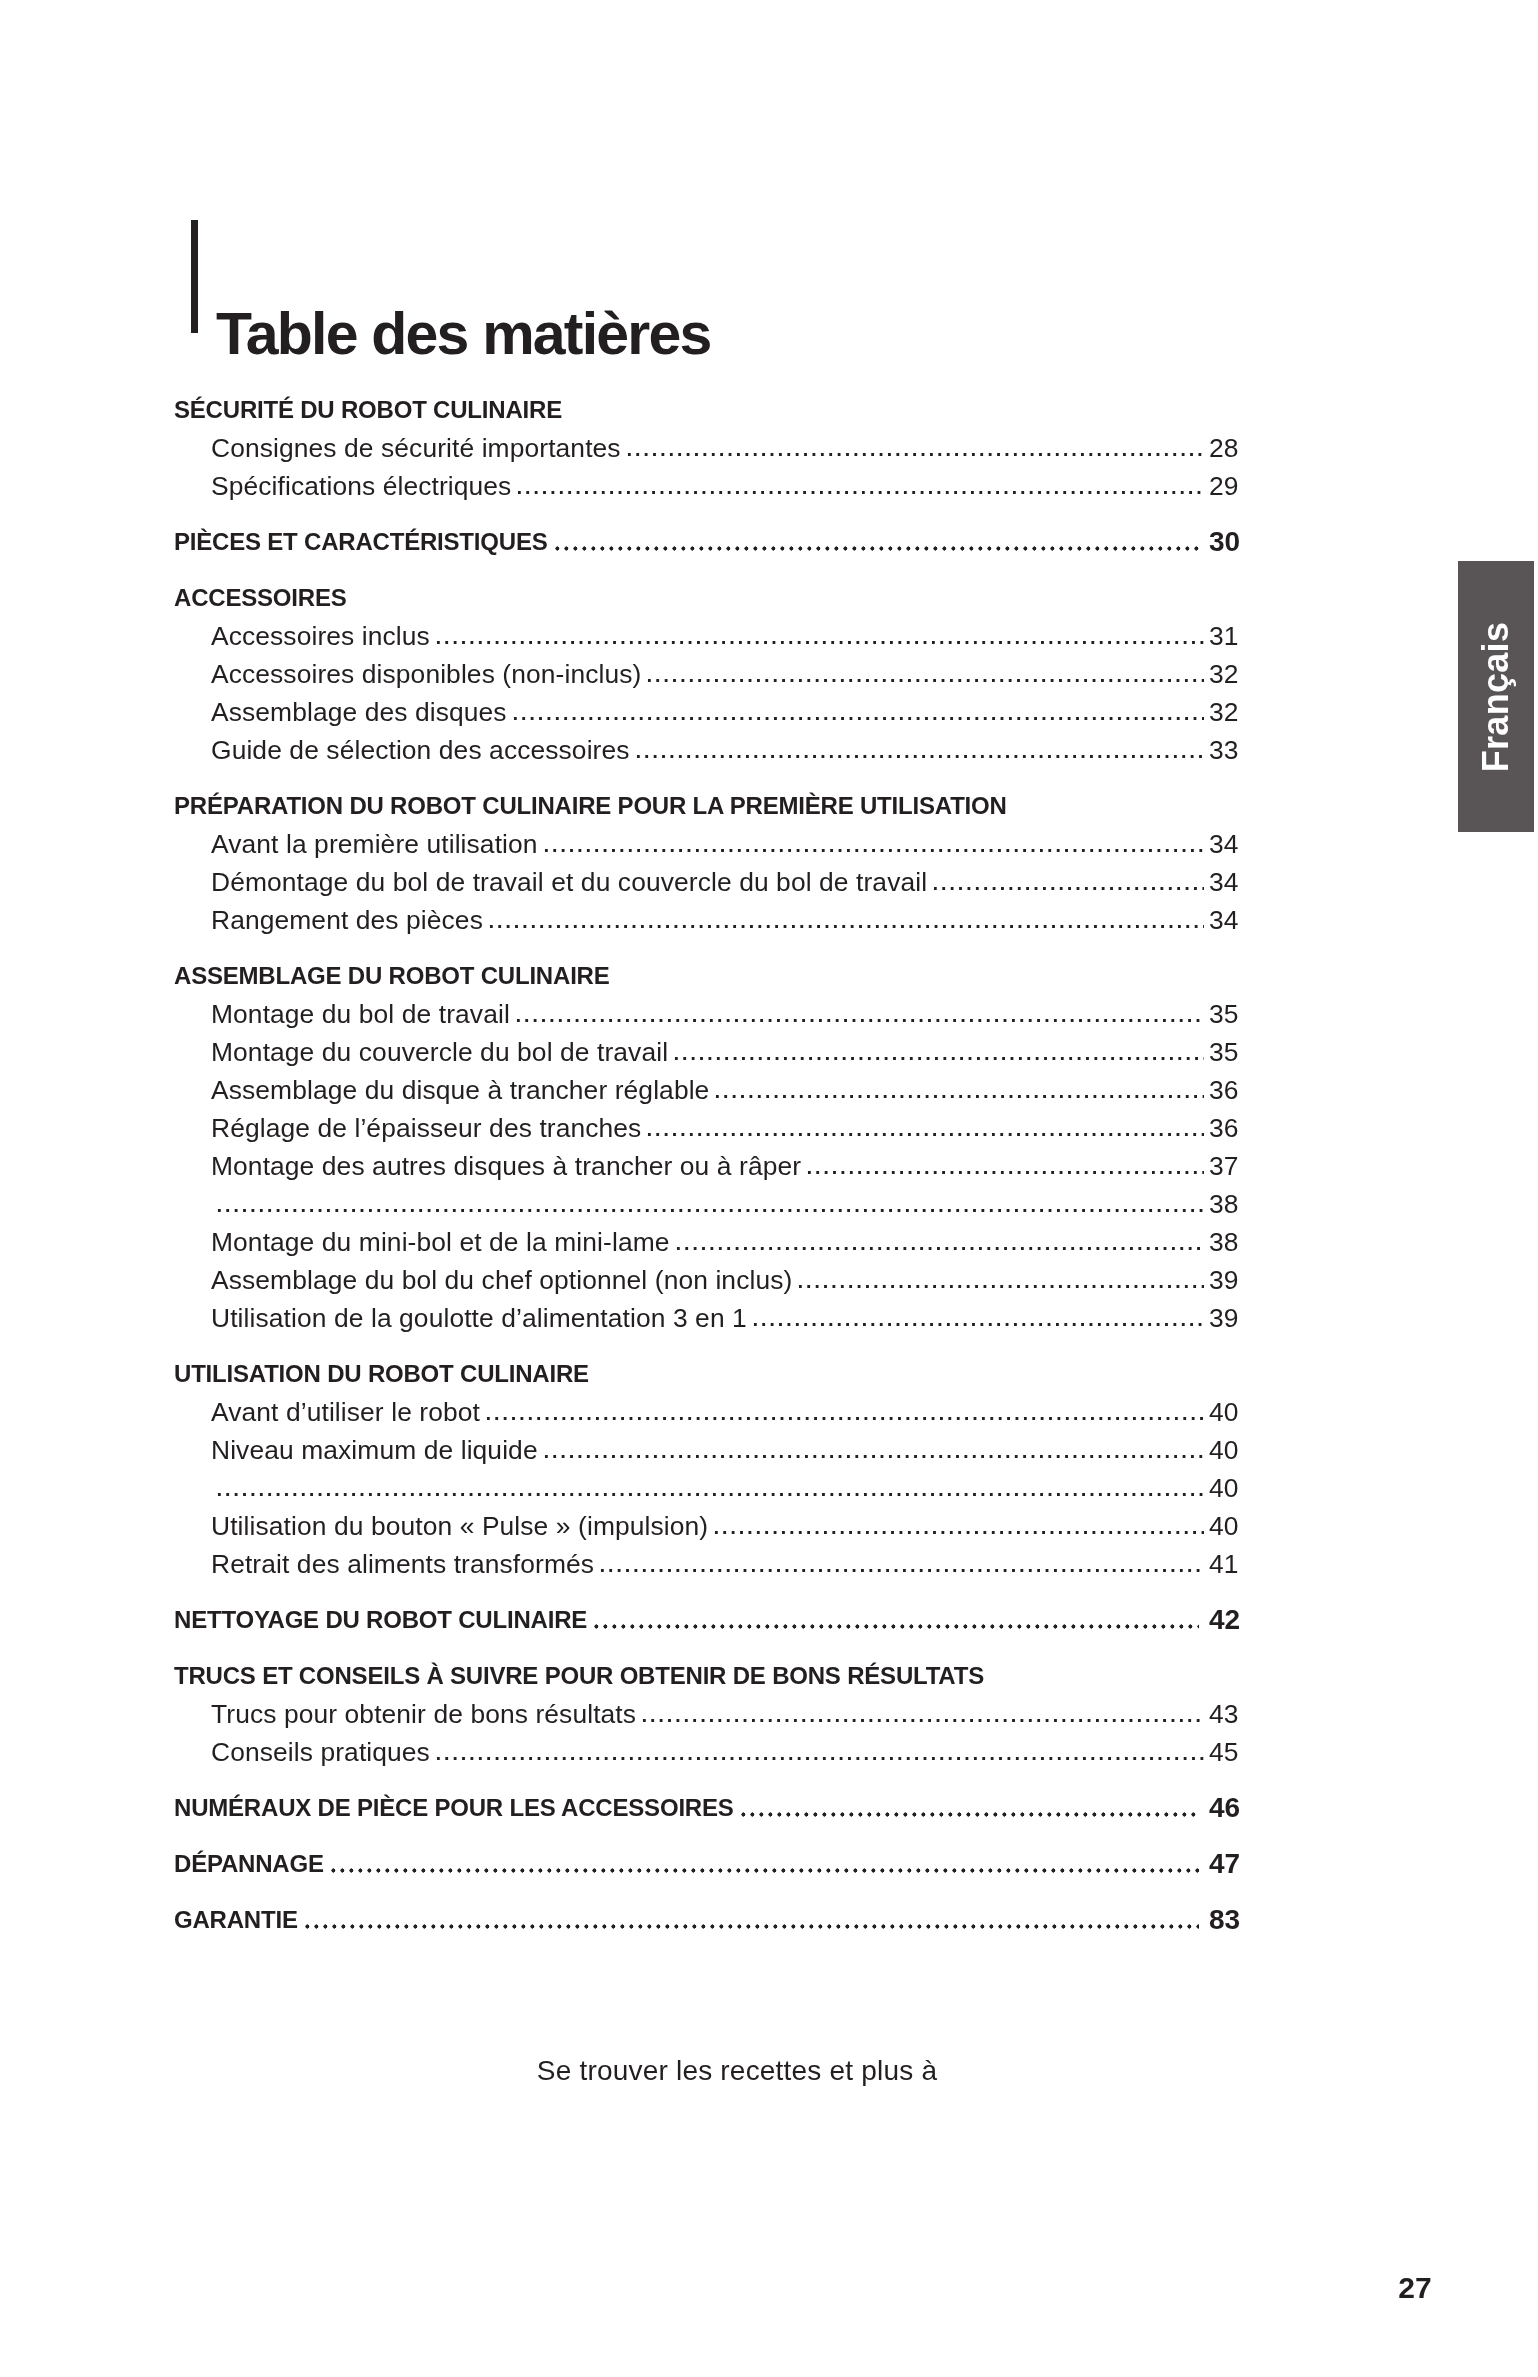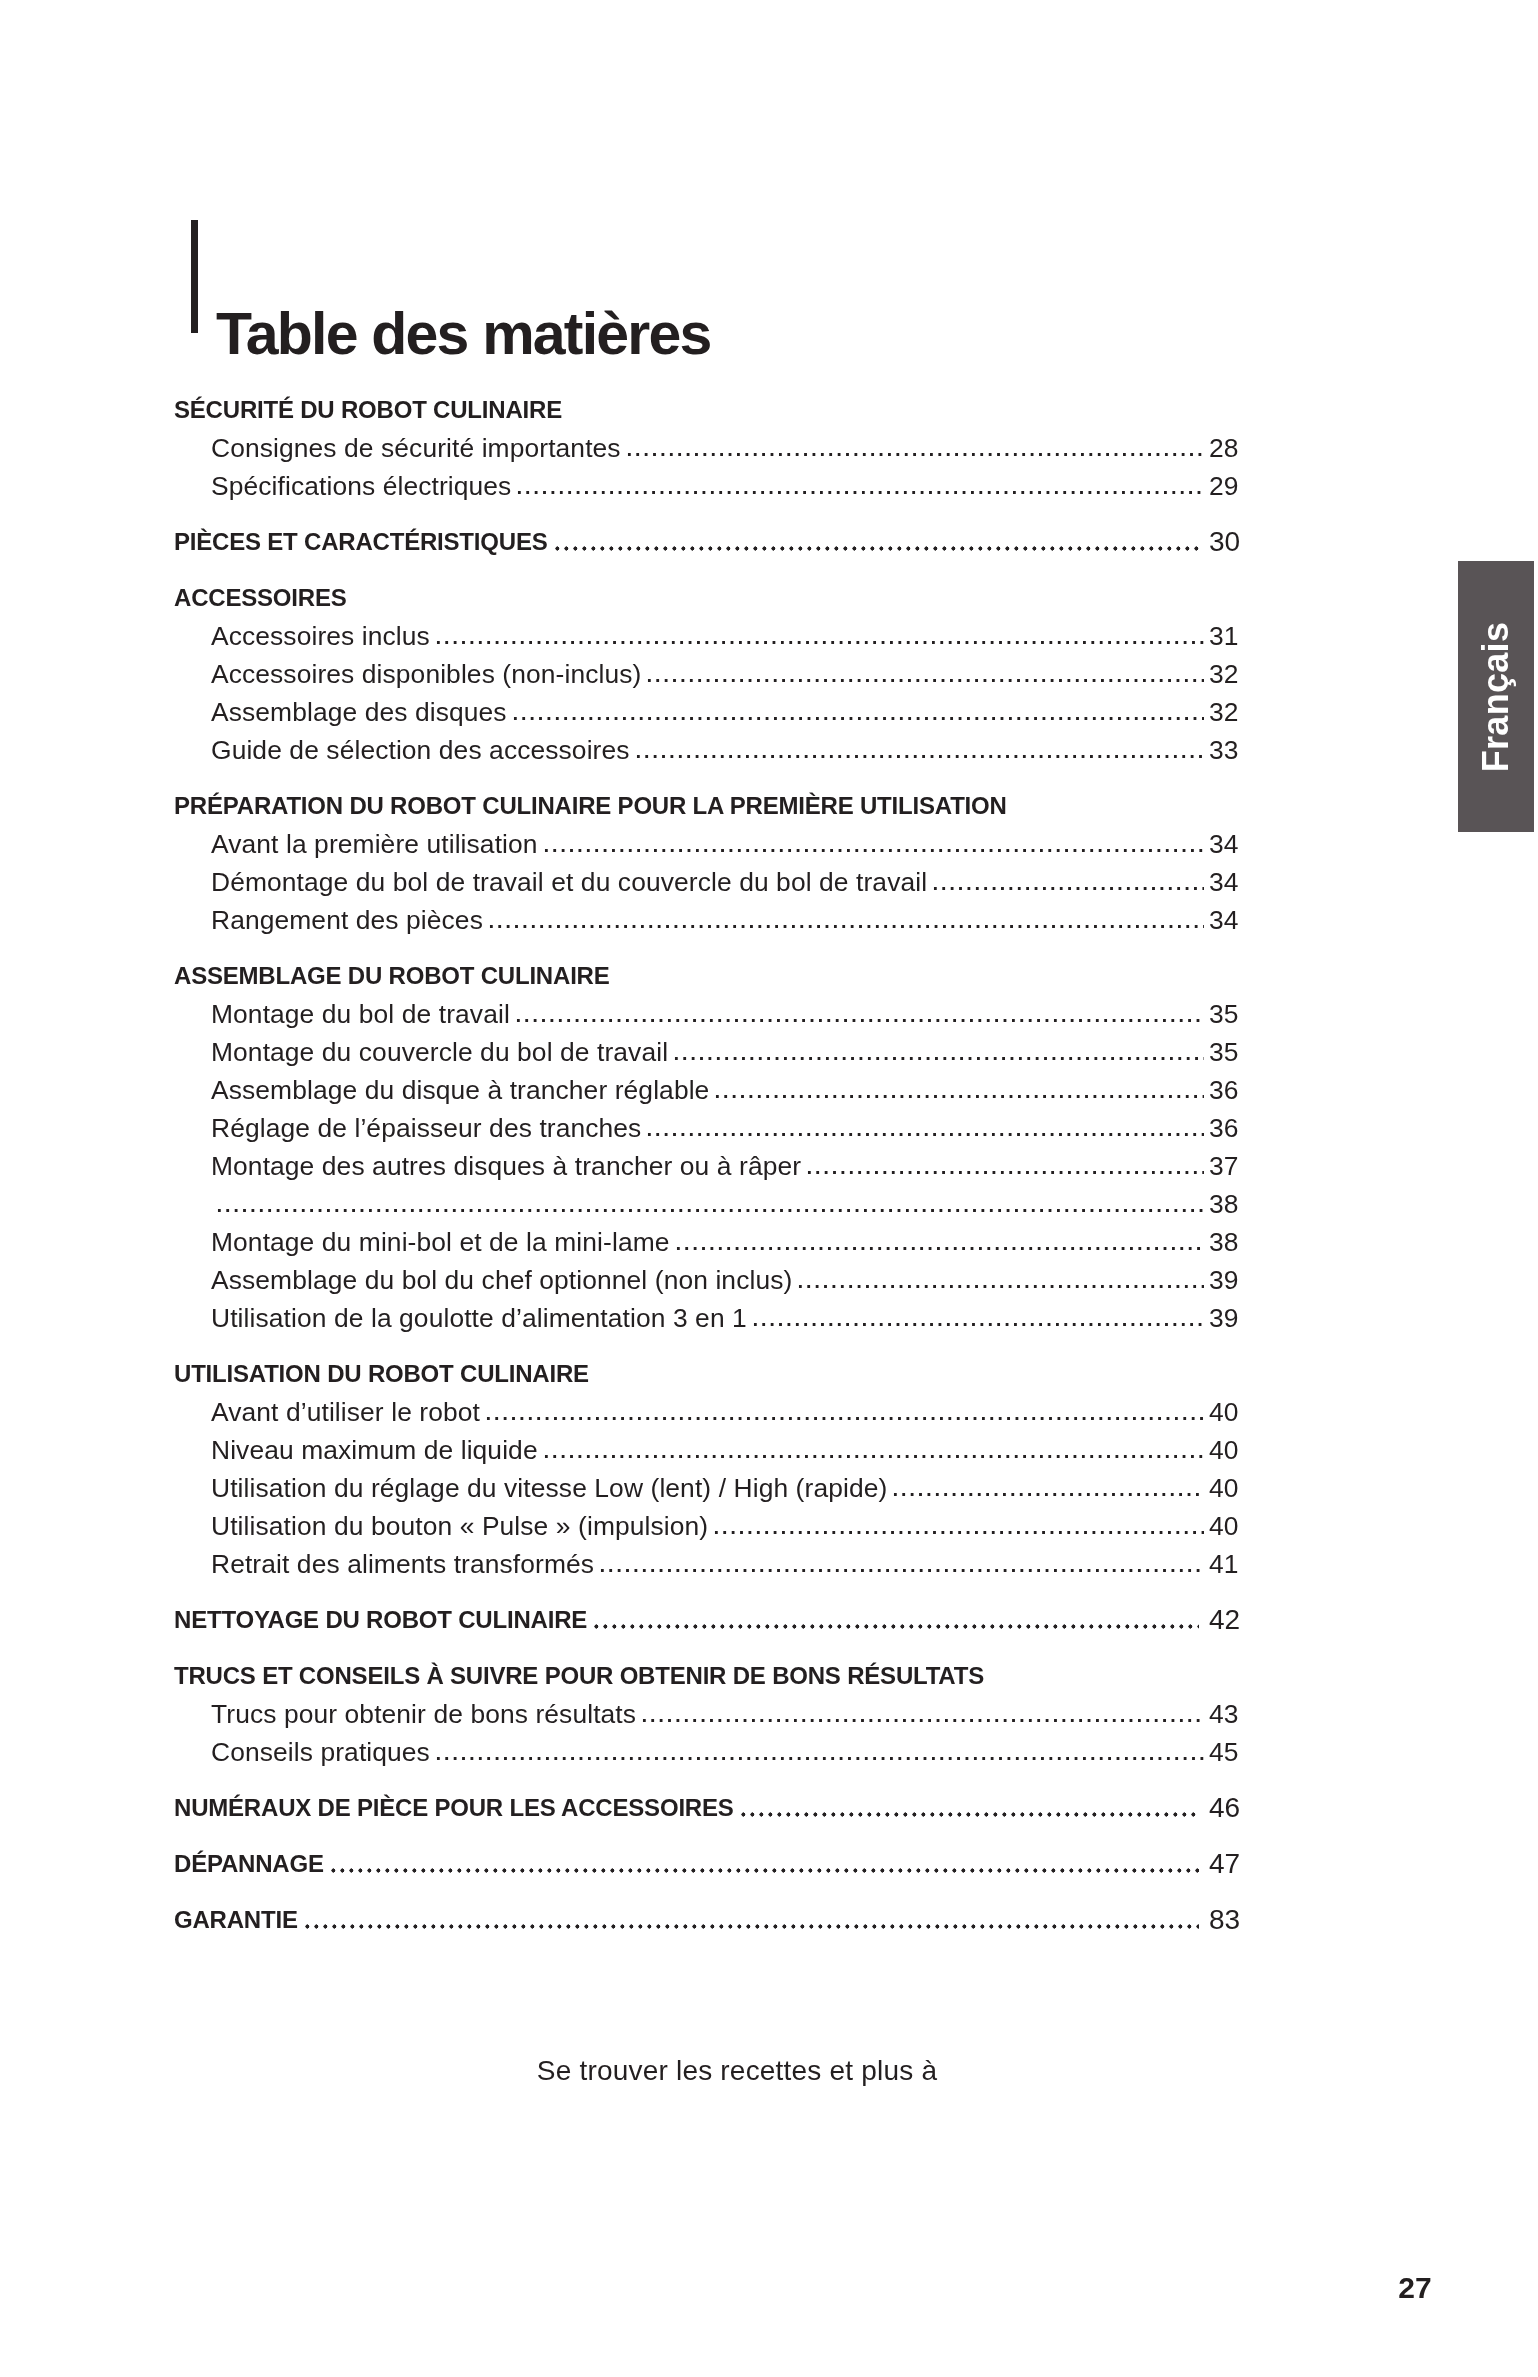--- a/index.html
+++ b/index.html
@@ -47,21 +47,21 @@
     background-position: left bottom;
   }
   .toc-row--entry .leader {
     background-image: radial-gradient(circle at 2.4px 2.4px, var(--ink) 1.8px, transparent 2.2px);
     background-size: 9px 4.8px; margin-right: 9.6px; margin-left: 7.2px;
   }
   .toc-page {
     font-size: 26.4px; line-height: 31px;
     min-width: 50px; text-align: left;
   }
-  .toc-row--entry .toc-page { font-size: 28px; line-height: 32px; font-weight: 400; }
+  .toc-row--entry .toc-page { font-size: 28px; line-height: 32px; font-weight: 700; }
 
   
   .lang-tab {
     position: absolute; top: 561px; right: 4.8px;
     width: 76px; height: 271px;
     background: #595456;
     display: flex; align-items: center; justify-content: center;
   }
   .lang-tab .lang-tab-text {
     color: #ffffff; font-weight: 700; font-size: 36px;
@@ -213,21 +213,20 @@
         <span class="toc-label">Avant d’utiliser le robot</span>
         <span class="leader"></span>
         <span class="toc-page">40</span>
       </div>
       <div class="toc-row toc-row--item">
         <span class="toc-label">Niveau maximum de liquide</span>
         <span class="leader"></span>
         <span class="toc-page">40</span>
       </div>
       <div class="toc-row toc-row--item">
-        <span class="toc-label">Utilisation du réglage du vitesse Low (lent) / High (rapide)</span>
         <span class="leader"></span>
         <span class="toc-page">40</span>
       </div>
       <div class="toc-row toc-row--item">
         <span class="toc-label">Utilisation du bouton « Pulse » (impulsion)</span>
         <span class="leader"></span>
         <span class="toc-page">40</span>
       </div>
       <div class="toc-row toc-row--item">
         <span class="toc-label">Retrait des aliments transformés</span>

